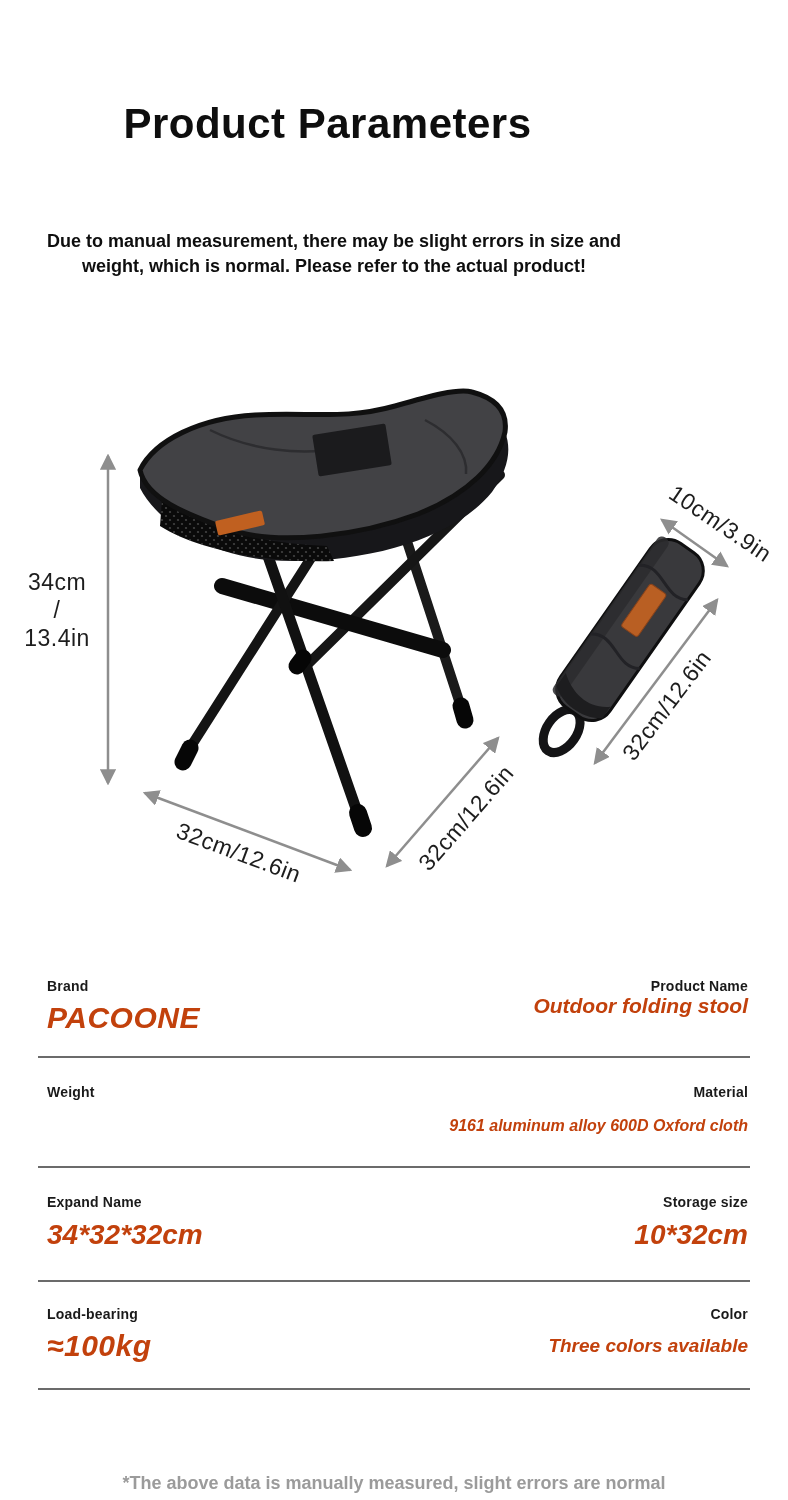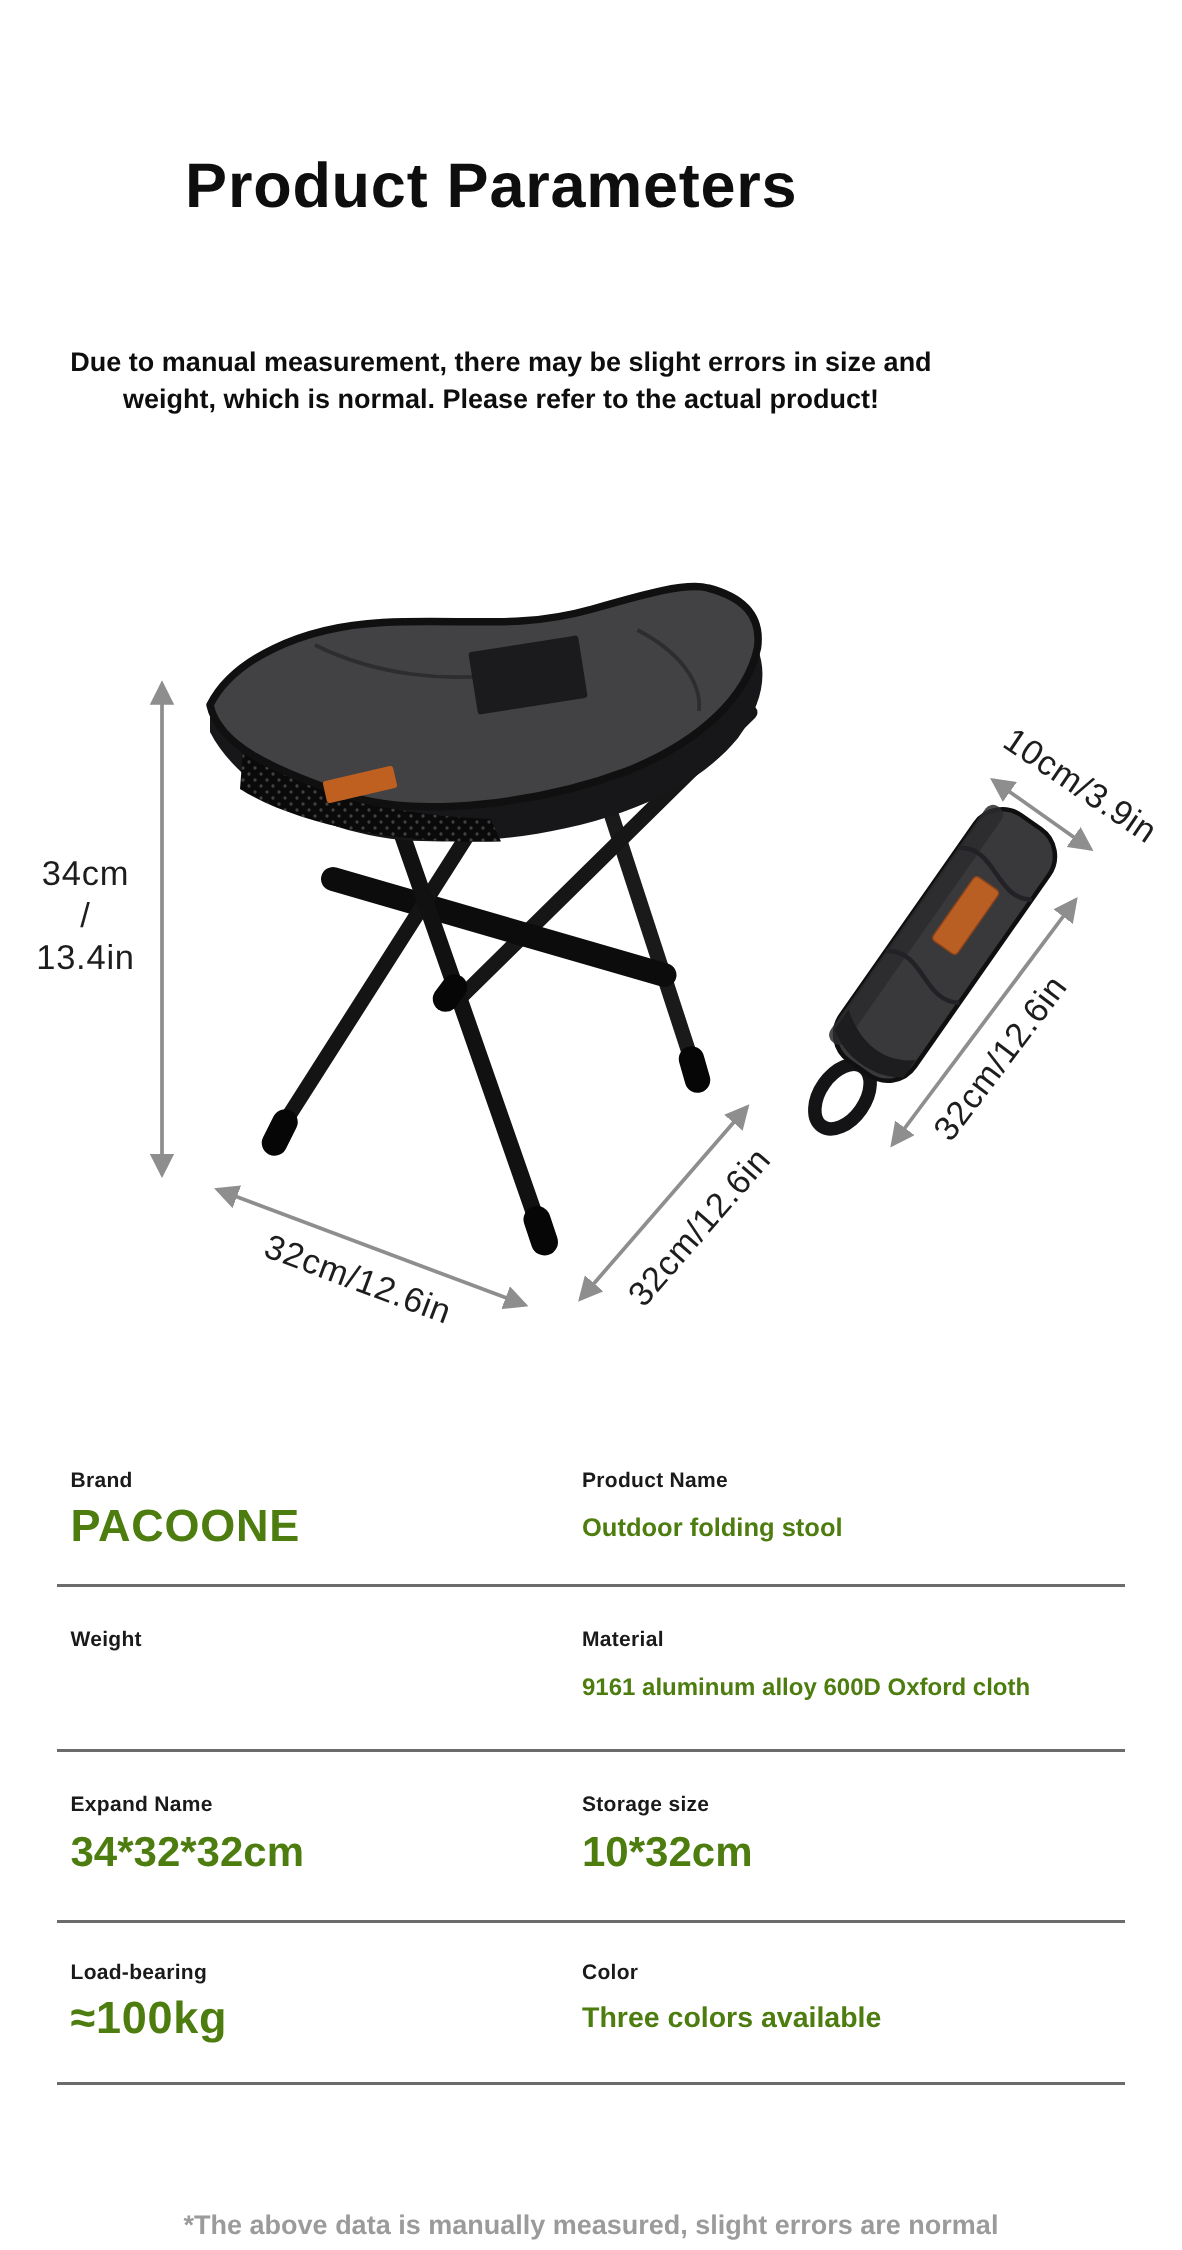--- a/index.html
+++ b/index.html
@@ -11,27 +11,27 @@
   .subtitle{position:absolute;top:229px;left:0;width:668px;text-align:center;
             font-size:18px;font-weight:bold;line-height:25px;color:#0e0e0e;}
 
   .diagram{position:absolute;top:358px;left:0;}
   .dim-text{font-family:"Liberation Sans",sans-serif;font-size:23px;fill:#1d1d1d;letter-spacing:0.5px;}
 
   .specs{position:absolute;top:0;left:0;width:788px;height:1500px;}
   .row{position:absolute;left:47px;right:40px;height:80px;}
   .cell{position:absolute;top:0;}
   .cell.left{left:0;width:330px;}
-  .cell.right{left:341px;right:14px;width:360px;}
+  .cell.right{left:341px;right:14px;width:360px;text-align:right;}
   .label{font-size:14px;font-weight:bold;color:#1a1a1a;letter-spacing:0.2px;}
-  .val{font-weight:bold;color:#4d7c0f;}
+  .val{font-weight:bold;color:#c2410c;font-style:italic;}
   .sz31{font-size:31px;margin-top:5px;}
   .sz30{font-size:30px;margin-top:7px;letter-spacing:0.5px;}
   .sz28{font-size:28px;margin-top:9px;}
-  .sz19{font-size:17px;margin-top:15px;}
+  .sz19{font-size:21px;margin-top:0;}
   .sz19b{font-size:19px;margin-top:13px;}
   .sz16{font-size:16px;margin-top:17px;}
   .divider{position:absolute;left:38px;width:712px;height:2px;background:#6b6b6b;}
 
   .footnote{position:absolute;top:1437px;left:0;width:788px;text-align:center;
             font-size:18px;font-weight:bold;color:#9b9b9b;margin-top:36px;}
 </style>
 </head>
 <body>
 

